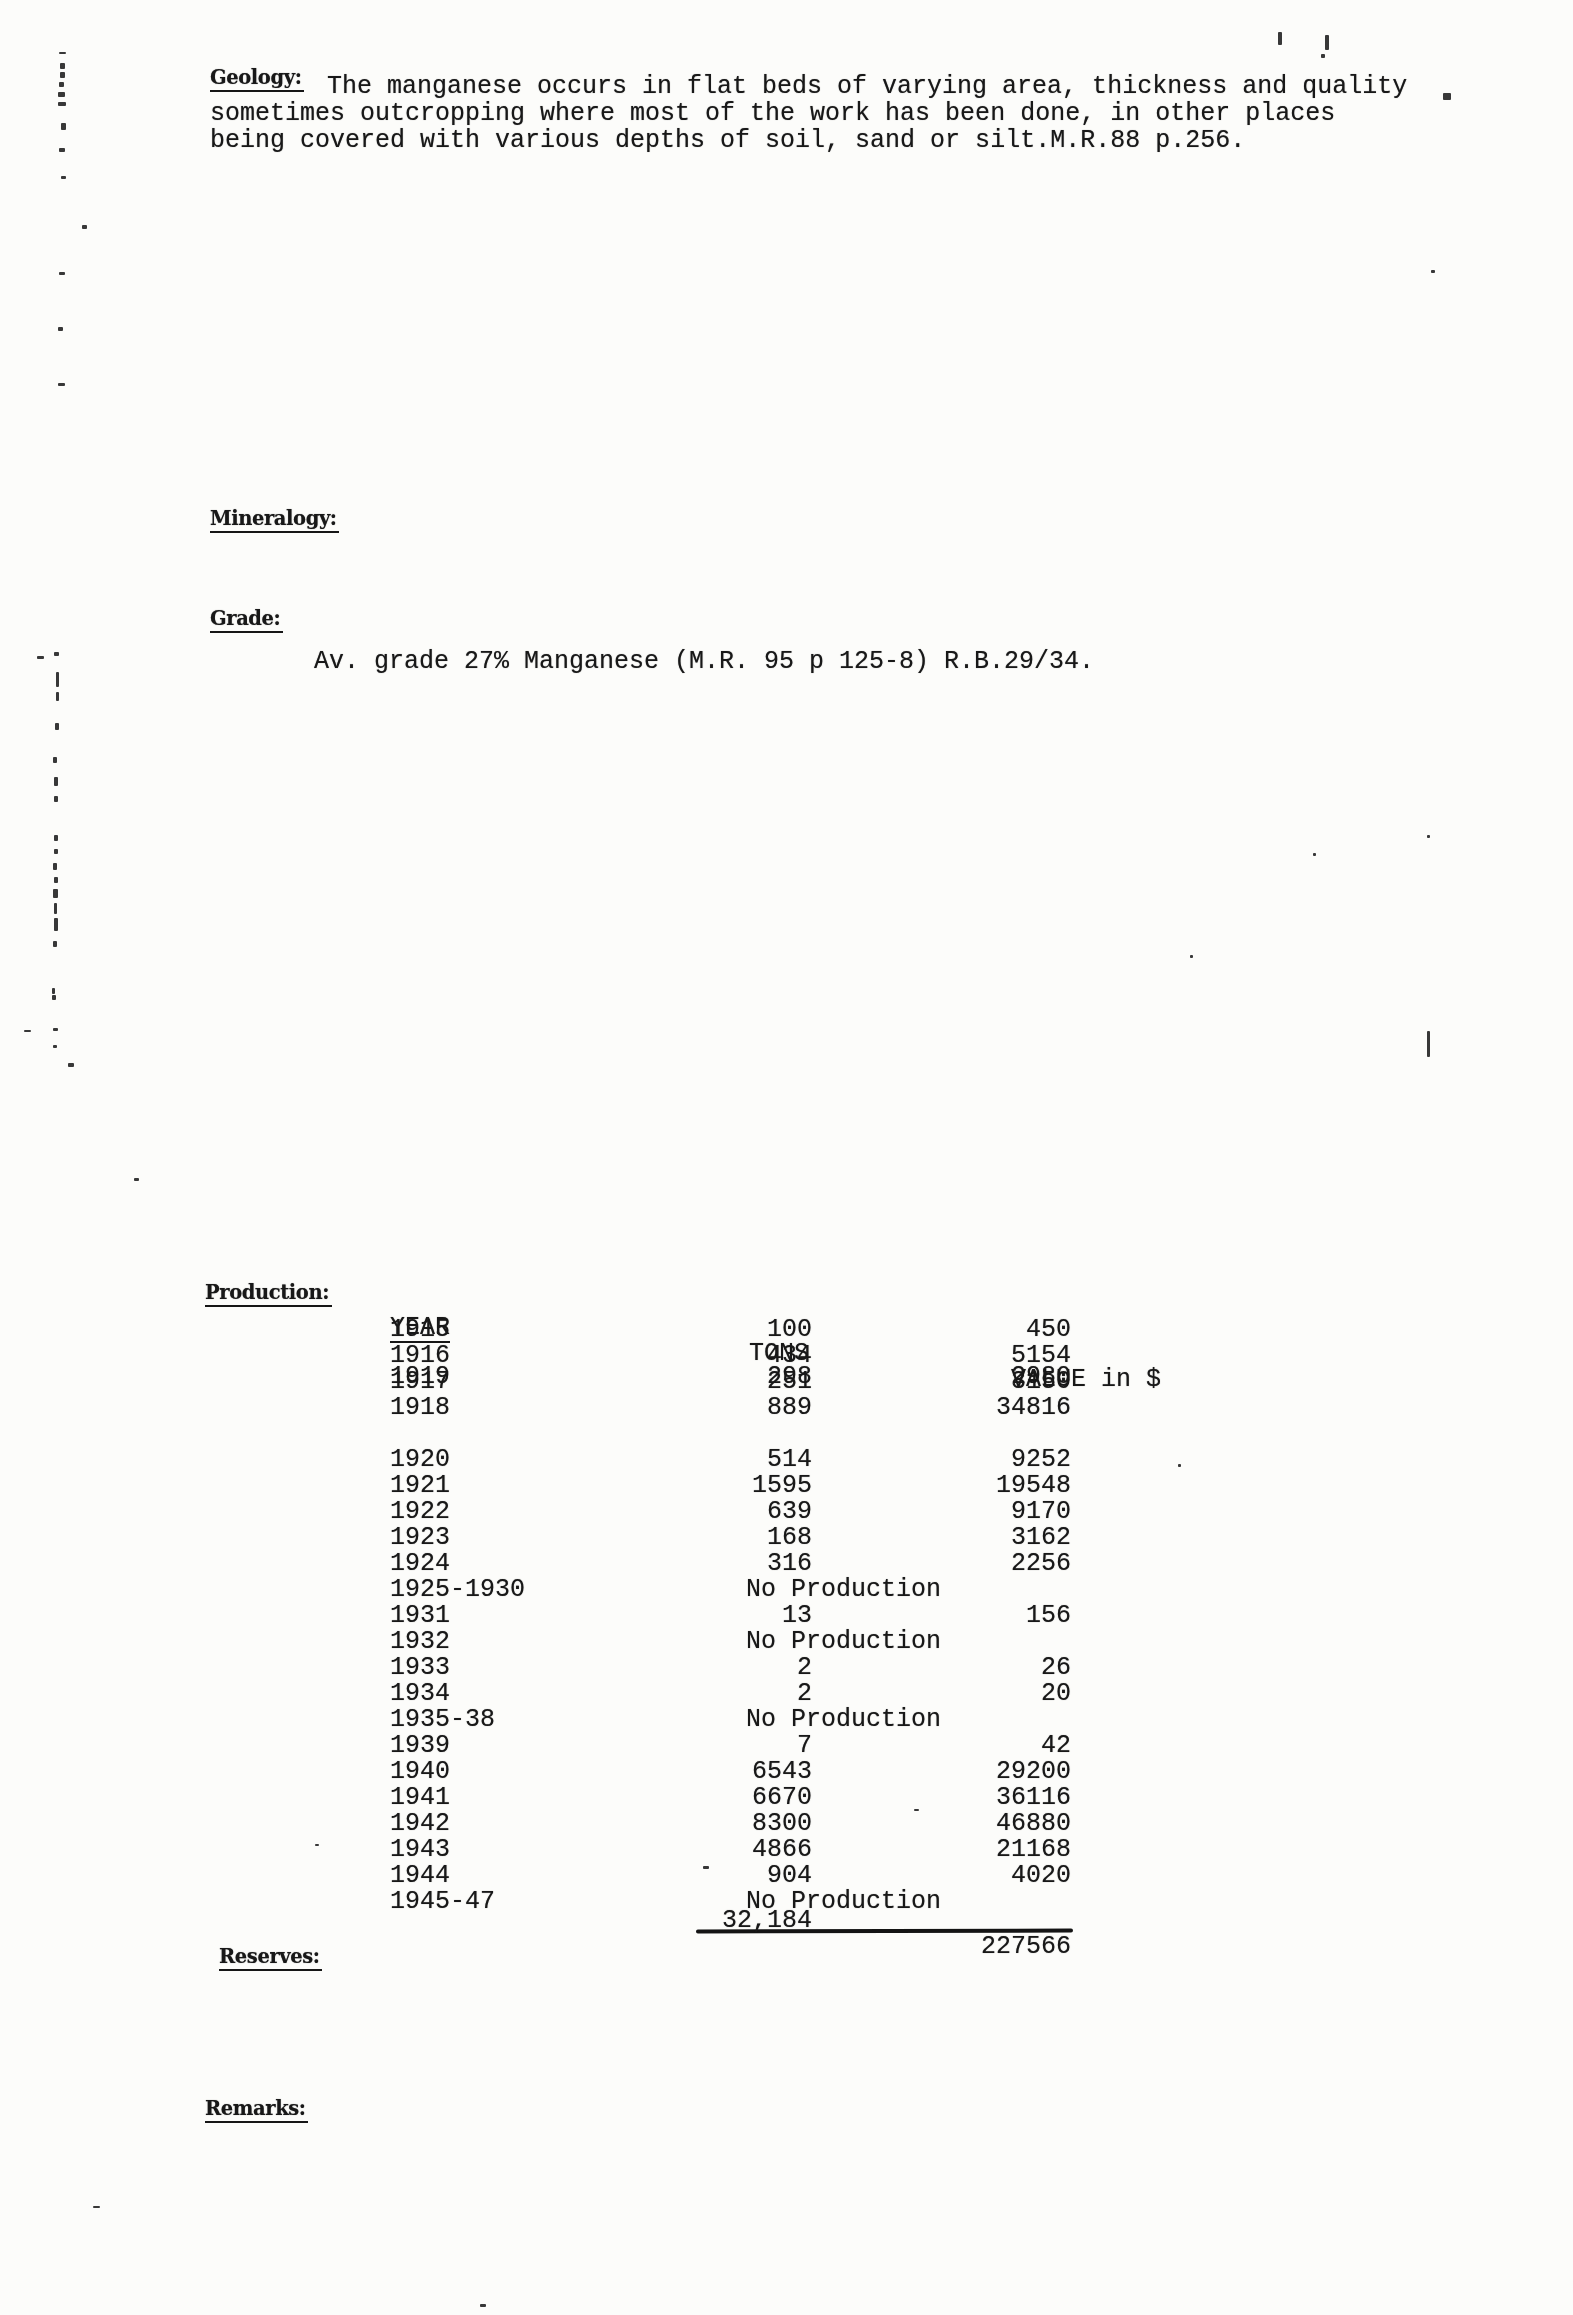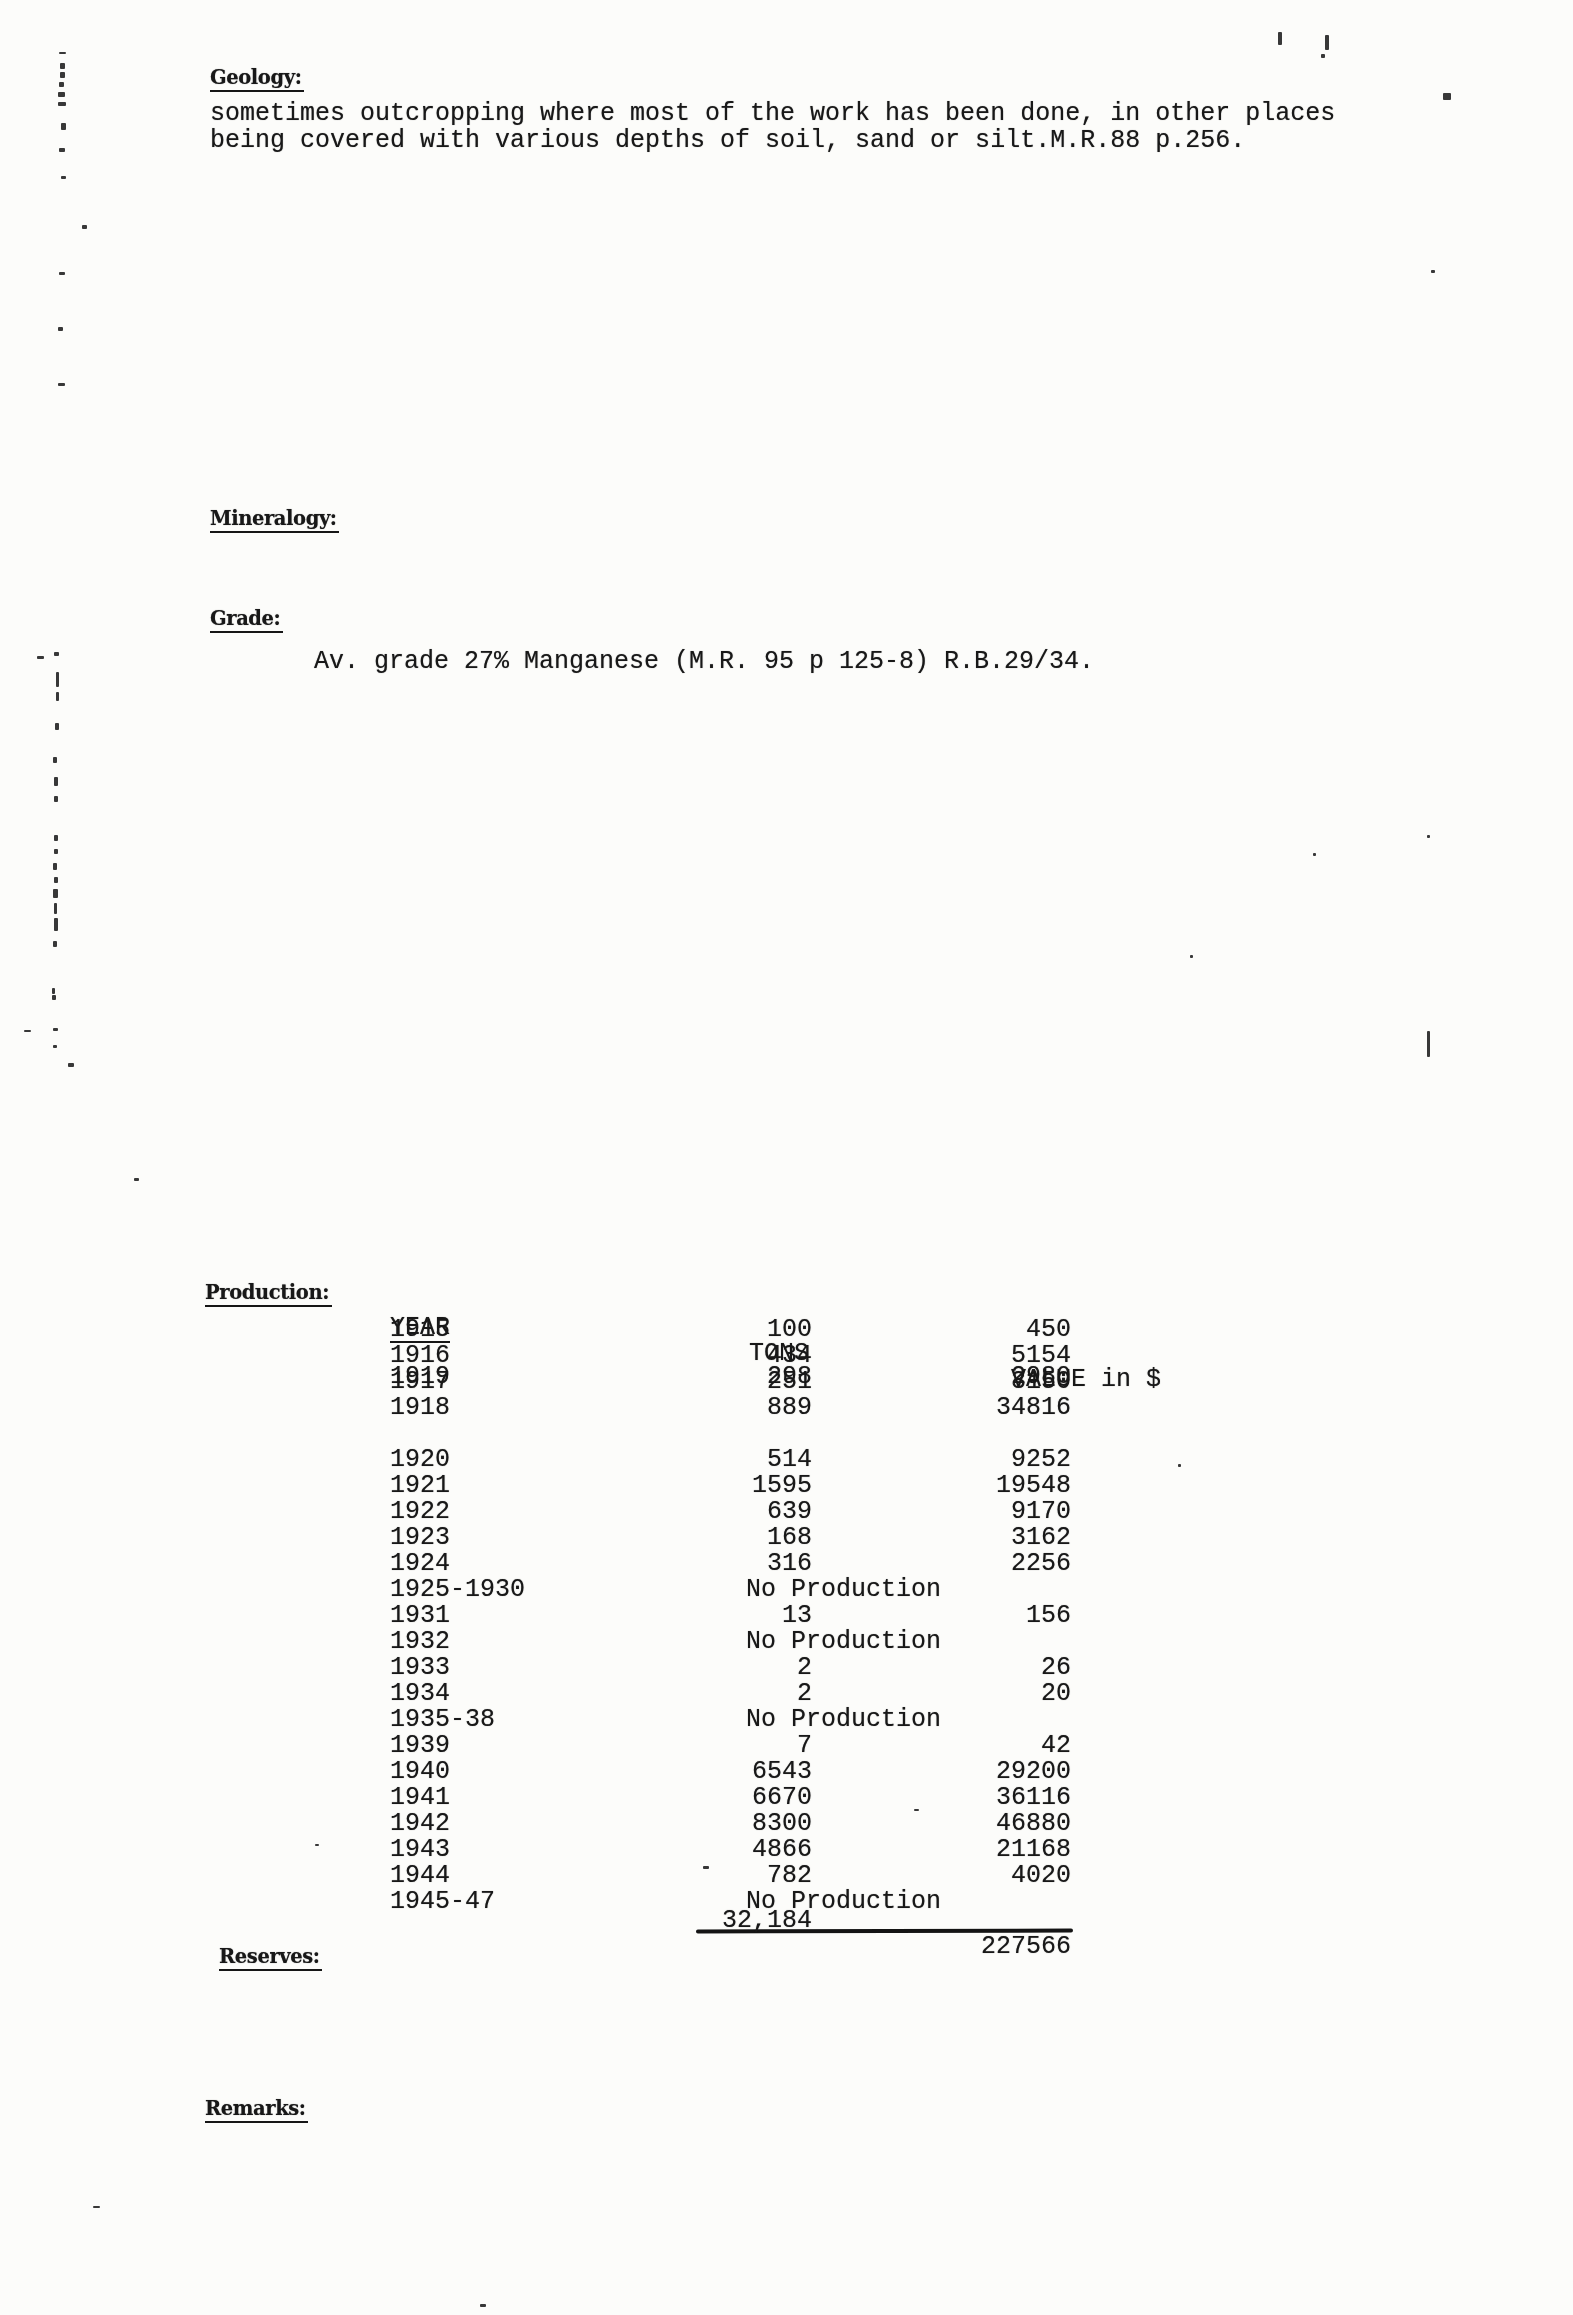--- a/index.html
+++ b/index.html
@@ -60,20 +60,21 @@
   }
   
   .artifact{position:absolute;background:#1c1c1c;opacity:0.88;border-radius:0.9px;}
 </style>
 </head>
 <body>
 
 <div class="page">
 
   <div class="label" id="geology-label">Geology:</div>
+  <div class="mono" id="geology-line1">The manganese occurs in flat beds of varying area, thickness and quality</div>
   <div class="mono" id="geology-line2">sometimes outcropping where most of the work has been done, in other places</div>
   <div class="mono" id="geology-line3">being covered with various depths of soil, sand or silt.M.R.88 p.256.</div>
 
   <div class="label" id="mineralogy-label">Mineralogy:</div>
 
   <div class="label" id="grade-label">Grade:</div>
   <div class="mono" id="grade-text">Av. grade 27% Manganese (M.R. 95 p 125-8) R.B.29/34.</div>
 
   <div class="label" id="production-label">Production:</div>
 
@@ -98,21 +99,21 @@
       <div class="prod-row mono" style="top: 1603px;"><span class="c-year">1931</span><span class="c-tons">13</span><span class="c-value">156</span></div>
       <div class="prod-row mono" style="top: 1629px;"><span class="c-year">1932</span><span class="c-note">No Production</span></div>
       <div class="prod-row mono" style="top: 1655px;"><span class="c-year">1933</span><span class="c-tons">2</span><span class="c-value">26</span></div>
       <div class="prod-row mono" style="top: 1681px;"><span class="c-year">1934</span><span class="c-tons">2</span><span class="c-value">20</span></div>
       <div class="prod-row mono" style="top: 1707px;"><span class="c-year">1935-38</span><span class="c-note">No Production</span></div>
       <div class="prod-row mono" style="top: 1733px;"><span class="c-year">1939</span><span class="c-tons">7</span><span class="c-value">42</span></div>
       <div class="prod-row mono" style="top: 1759px;"><span class="c-year">1940</span><span class="c-tons">6543</span><span class="c-value">29200</span></div>
       <div class="prod-row mono" style="top: 1785px;"><span class="c-year">1941</span><span class="c-tons">6670</span><span class="c-value">36116</span></div>
       <div class="prod-row mono" style="top: 1811px;"><span class="c-year">1942</span><span class="c-tons">8300</span><span class="c-value">46880</span></div>
       <div class="prod-row mono" style="top: 1837px;"><span class="c-year">1943</span><span class="c-tons">4866</span><span class="c-value">21168</span></div>
-      <div class="prod-row mono" style="top: 1863px;"><span class="c-year">1944</span><span class="c-tons">782</span><span class="c-value">4020</span></div>
+      <div class="prod-row mono" style="top: 1863px;"><span class="c-year">1944</span><span class="c-tons">904</span><span class="c-value">4020</span></div>
       <div class="prod-row mono" style="top: 1889px;"><span class="c-year">1945-47</span><span class="c-note">No Production</span></div>
     </div>
 
   <div id="table-rule"></div>
 
   <div class="prod-row mono" id="totals-row">
     <span class="c-tons">32,184</span>
     <span class="c-value">227566</span>
   </div>
 

